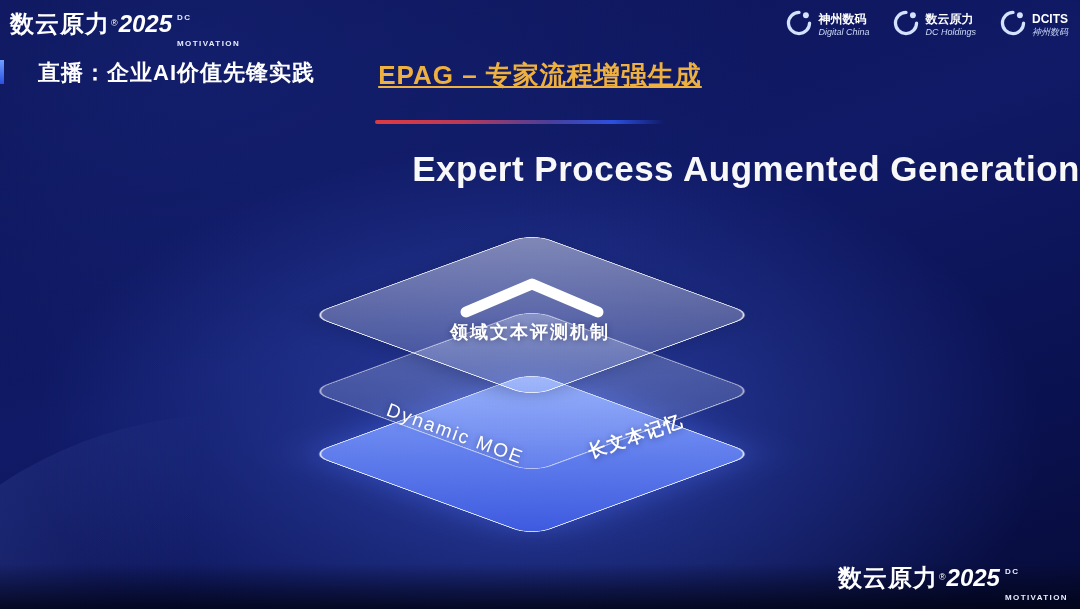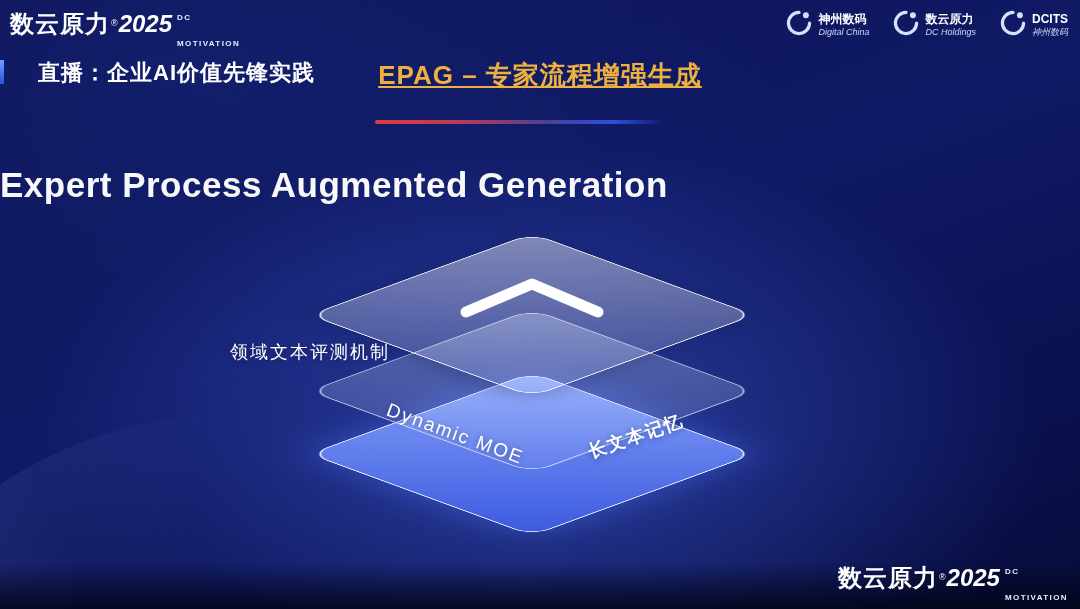--- a/index.html
+++ b/index.html
@@ -29,22 +29,22 @@
 
   .live-accent{position:absolute;left:0;top:60px;width:4px;height:24px;
     background:linear-gradient(#6fa0ff,#2b50e0);}
   .live-label{position:absolute;left:10px;top:58px;font-size:22px;font-weight:700;letter-spacing:1px;margin-left:28px;}
 
   .page-title{position:absolute;left:0;right:0;top:58px;text-align:center;
     font-size:26px;font-weight:700;letter-spacing:1px;color:#eeb03e;text-decoration:underline;}
   .gradient-line{position:absolute;left:375px;top:120px;width:290px;height:4px;border-radius:2px;
     background:linear-gradient(90deg,#e03a3f 0%,#b93a58 30%,#4a3f9a 60%,#2b50e0 82%,rgba(43,80,224,0) 100%);}
 
-  .subtitle{position:absolute;left:0;right:0;top:149px;text-align:left;
-    font-size:35px;font-weight:600;letter-spacing:0.5px;color:#f8f8f8;margin-top:16px;}
+  .subtitle{position:absolute;left:0;right:0;top:149px;text-align:right;
+    font-size:35px;font-weight:600;letter-spacing:0.5px;color:#f8f8f8;}
 
   
   .partners{position:absolute;right:12px;top:10px;display:flex;gap:24px;align-items:center;}
   .partner{display:flex;align-items:center;gap:6px;}
   .partner-text{display:flex;flex-direction:column;line-height:1.2;}
   .partner-cn{font-size:12px;font-weight:700;}
   .partner-en{font-size:9px;color:#ccd8f6;font-style:italic;}
 
   
   .diagram{position:absolute;inset:0;}
@@ -57,21 +57,21 @@
   .layer-mid{top:233px;z-index:2;
     background:linear-gradient(135deg, rgba(215,228,255,0.32), rgba(160,180,245,0.12));
     border:2px solid rgba(255,255,255,0.55);}
   .layer-bottom{top:296px;z-index:1;
     background:linear-gradient(135deg, rgba(138,168,255,0.95), rgba(62,92,230,0.92));
     border:2px solid rgba(235,242,255,0.85);
     box-shadow:0 0 60px rgba(80,115,255,0.45);}
 
   .chevron{position:absolute;left:452px;top:272px;z-index:4;}
   .label{position:absolute;z-index:4;text-shadow:0 1px 6px rgba(10,16,60,0.45);}
-  .label-top{left:230px;width:600px;top:340px;text-align:left;font-size:18px;font-weight:400;letter-spacing:2px;}
+  .label-top{left:230px;width:600px;top:320px;text-align:center;font-size:18px;font-weight:700;letter-spacing:2px;}
   .label-mid-left{left:383px;top:423px;font-size:19px;letter-spacing:2px;transform:rotate(20deg);}
   .label-mid-right{left:586px;top:424px;font-size:18px;font-weight:700;letter-spacing:2px;transform:rotate(-19deg);}
   .label-bottom{left:230px;width:600px;top:504px;text-align:center;font-size:19px;font-weight:700;letter-spacing:3px;}
 </style>
 </head>
 <body>
 
 <div class="slide">
 
   <div class="streak"></div>

